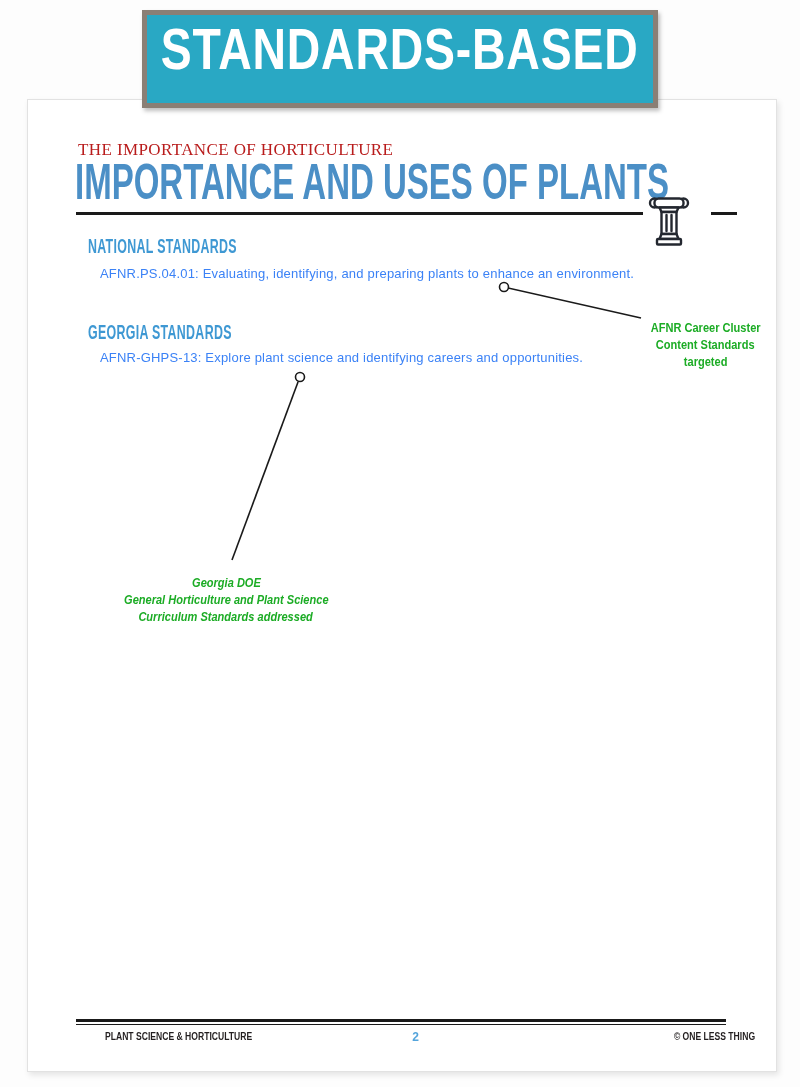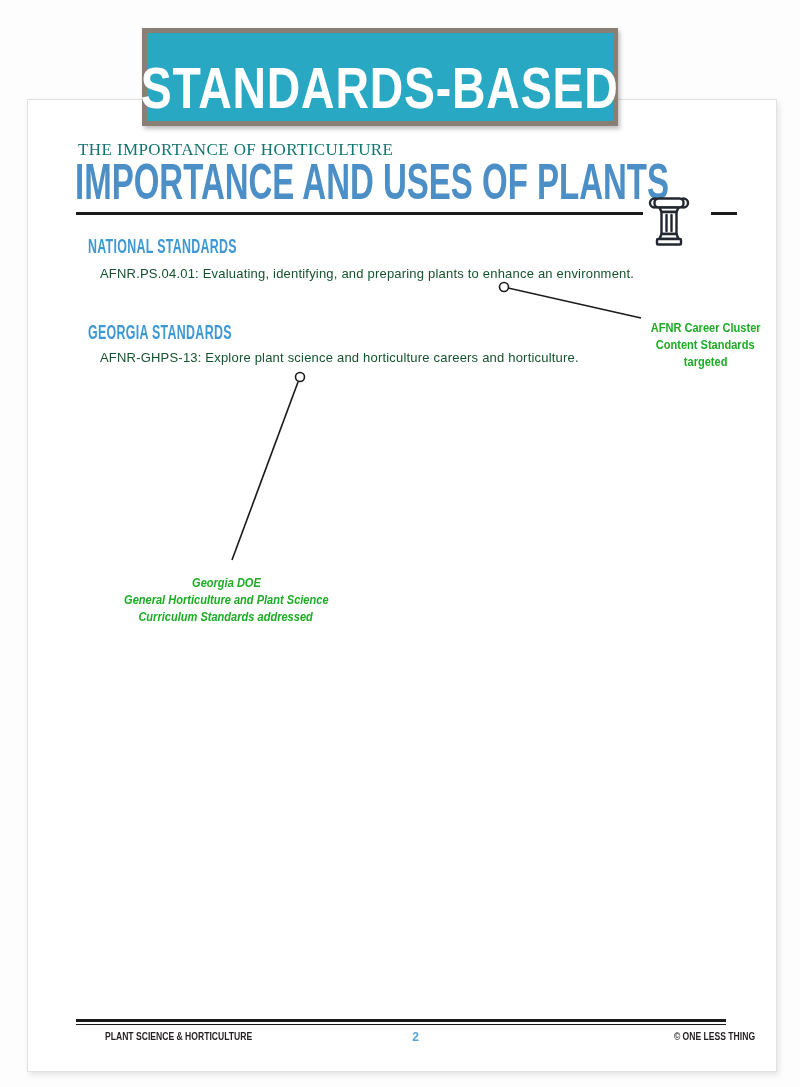--- a/index.html
+++ b/index.html
@@ -4,43 +4,43 @@
 <style>
   html,body{margin:0;padding:0;background:#fdfdfd;width:800px;height:1087px;overflow:hidden;
     font-family:"Liberation Sans",sans-serif;}
   .stage{position:relative;width:800px;height:1087px;}
 
   
   .page{position:absolute;left:27px;top:99px;width:748px;height:971px;background:#ffffff;
     border:1px solid #e2e2e2;box-shadow:2px 3px 6px rgba(0,0,0,0.10);}
 
   
-  .banner{position:absolute;left:142px;top:28px;width:476px;height:98px;box-sizing:border-box;
+  .banner{position:absolute;left:142px;top:10px;width:516px;height:98px;box-sizing:border-box;
     background:#29a8c4;border:5px solid #8a7f75;box-shadow:2px 3px 4px rgba(0,0,0,0.25);
-    display:flex;align-items:flex-end;justify-content:center;z-index:5;}
+    display:flex;align-items:flex-start;justify-content:center;z-index:5;}
   .banner-text{color:#ffffff;font-weight:bold;font-size:58px;letter-spacing:1px;
     display:inline-block;transform:scaleX(0.80);transform-origin:50% 50%;white-space:nowrap;}
 
   
   .kicker{position:absolute;left:50px;top:40px;font-family:"Liberation Serif",serif;
-    font-size:17px;color:#0f766e;letter-spacing:0.4px;white-space:nowrap;}
+    font-size:17px;color:#b91c1c;letter-spacing:0.4px;white-space:nowrap;}
   .doc-title{position:absolute;left:47px;top:57px;font-size:50px;font-weight:bold;color:#4b8fc6;
     letter-spacing:0px;display:inline-block;transform:scaleX(0.66);transform-origin:0 0;
     white-space:nowrap;line-height:1.0;}
   .rule-a{position:absolute;left:48px;top:112px;width:567px;height:3px;background:#1a1a1a;}
   .rule-b{position:absolute;left:683px;top:112px;width:26px;height:3px;background:#1a1a1a;}
   .column-icon{position:absolute;left:618px;top:95px;width:46px;height:52px;z-index:3;}
 
   
   .sec-heading{position:absolute;font-size:20px;font-weight:bold;color:#3e98d3;
     display:inline-block;transform:scaleX(0.62);transform-origin:0 0;white-space:nowrap;
     letter-spacing:0.5px;}
   .heading-national{left:60px;top:135px;}
   .heading-georgia{left:60px;top:221px;}
-  .std-text{position:absolute;font-size:13px;color:#14532d;letter-spacing:0.2px;white-space:nowrap;}
+  .std-text{position:absolute;font-size:13px;color:#3b82f6;letter-spacing:0.2px;white-space:nowrap;}
   .std-national{left:72px;top:166px;}
   .std-georgia{left:72px;top:250px;}
 
   
   .annot{position:absolute;text-align:center;color:#1cac25;font-weight:bold;font-size:13px;
     line-height:17px;margin-top:13px;}
   .annot .line{display:inline-block;transform:scaleX(0.85);transform-origin:50% 50%;white-space:nowrap;}
   .annot-afnr{left:595px;top:206px;width:165px;}
   .annot-gadoe{left:78px;top:461px;width:240px;font-style:italic;}
 
@@ -86,21 +86,21 @@
         <line x1="25.5" y1="20" x2="25.5" y2="36"></line>
         <path d="M15.5 39 L30.5 39 L32.5 44 L13.5 44 Z"></path>
         <rect x="11" y="44" width="24" height="5.5" rx="1"></rect>
       </g>
     </svg>
 
     <div class="sec-heading heading-national">NATIONAL STANDARDS</div>
     <div class="std-text std-national">AFNR.PS.04.01: Evaluating, identifying, and preparing plants to enhance an environment.</div>
 
     <div class="sec-heading heading-georgia">GEORGIA STANDARDS</div>
-    <div class="std-text std-georgia">AFNR-GHPS-13: Explore plant science and horticulture careers and horticulture.</div>
+    <div class="std-text std-georgia">AFNR-GHPS-13: Explore plant science and identifying careers and opportunities.</div>
 
     <svg class="connectors" viewBox="0 0 748 971">
       <line x1="480" y1="188" x2="613" y2="218" stroke="#1a1a1a" stroke-width="1.6"></line>
       <circle cx="476" cy="187" r="4.5" fill="#ffffff" stroke="#1a1a1a" stroke-width="1.6"></circle>
       <line x1="270" y1="282" x2="204" y2="460" stroke="#1a1a1a" stroke-width="1.6"></line>
       <circle cx="272" cy="277" r="4.5" fill="#ffffff" stroke="#1a1a1a" stroke-width="1.6"></circle>
     </svg>
 
     <div class="annot annot-afnr">
       <span class="line">AFNR Career Cluster</span><br>

